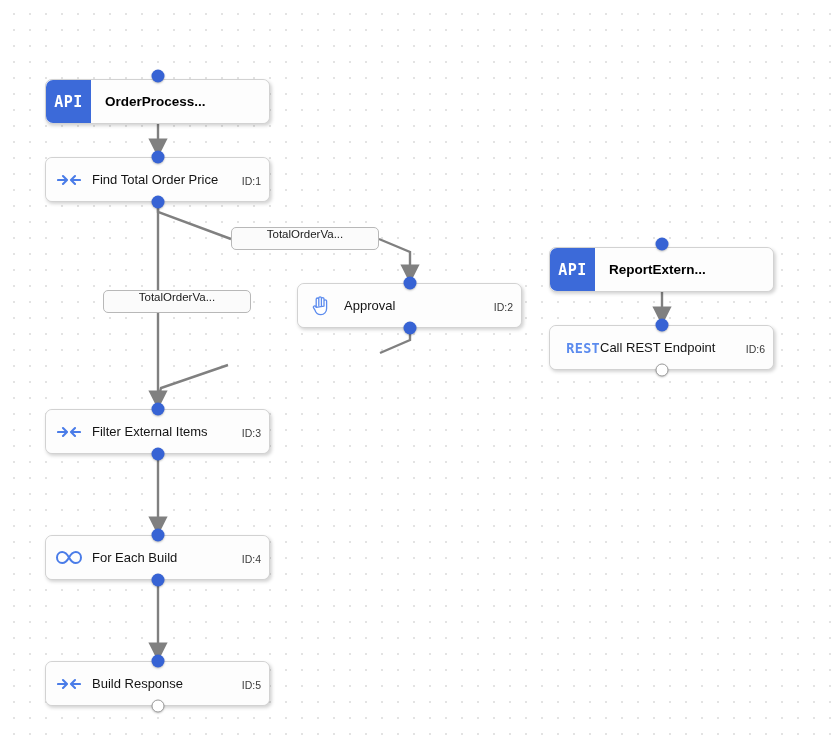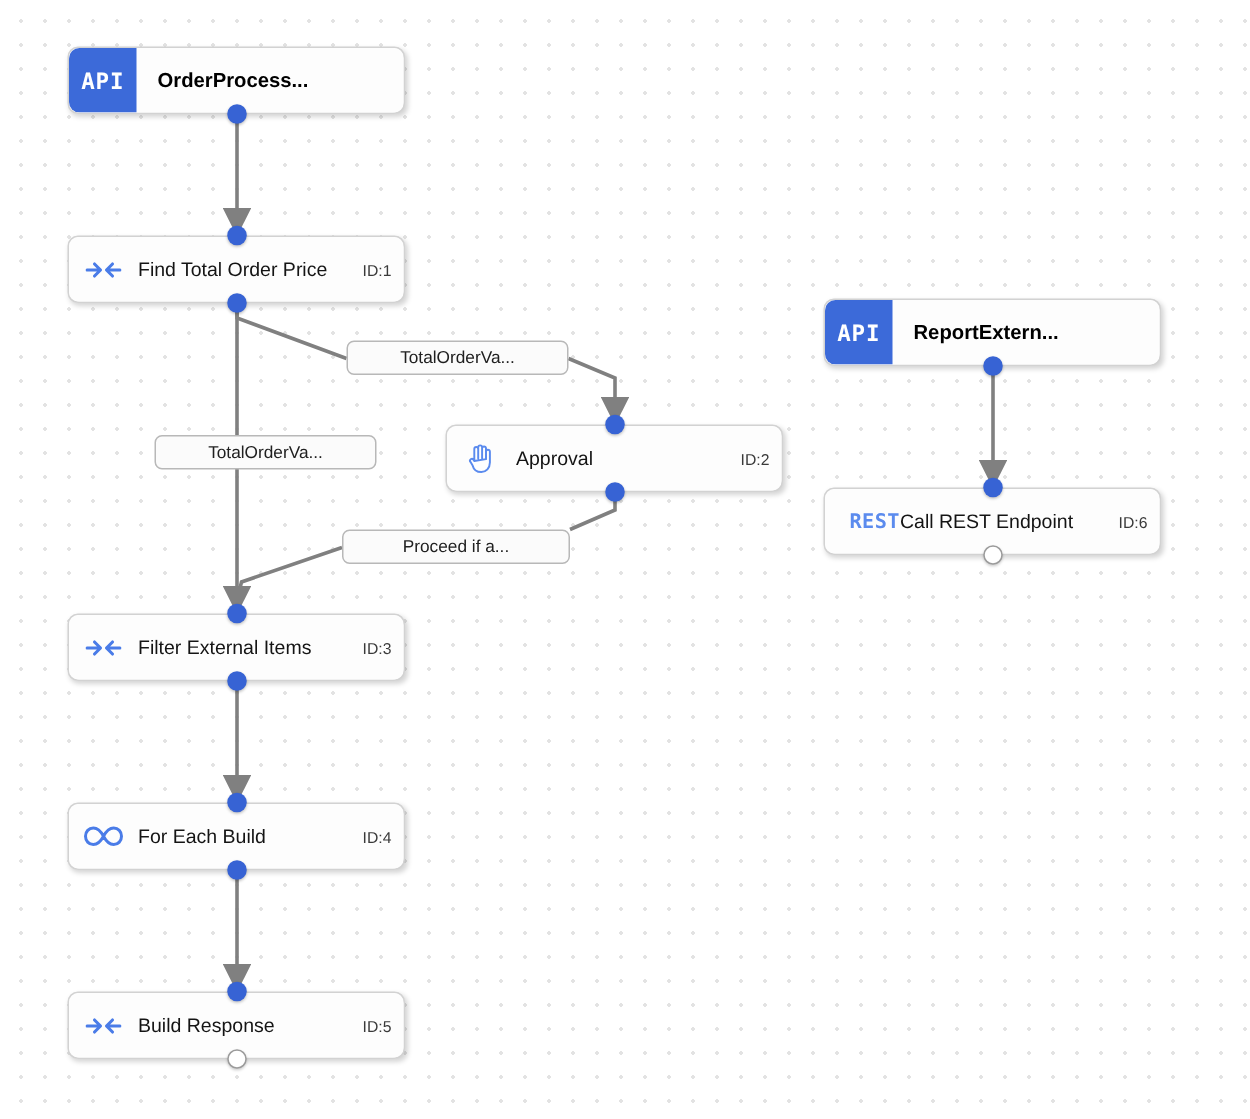--- a/index.html
+++ b/index.html
@@ -31,21 +31,21 @@
     position: absolute;
     box-sizing: border-box;
     background: #fdfdfd;
     border: 1px solid #d2d2d2;
     border-radius: 7px;
     box-shadow: 1.5px 2px 3.5px rgba(0,0,0,0.17);
     display: flex;
     align-items: center;
     overflow: visible;
   }
-  .node.start { padding: 0; }
+  .node.start { padding: 0; margin-top: 48px; }
   .node-inner {
     display: flex;
     align-items: center;
     width: 100%;
     height: 100%;
     border-radius: 7px;
     overflow: hidden;
     background: #fdfdfd;
   }
   
@@ -121,21 +121,20 @@
   }
   
   .edge-label {
     position: absolute;
     box-sizing: border-box;
     background: #fbfbfb;
     border: 1px solid #b8b8b8;
     border-radius: 5px;
     height: 23px;
     display: flex;
-    align-items: center;
     justify-content: center;
     font-size: 11.5px;
     color: #202020;
     padding: 0 10px;
     white-space: nowrap;
     z-index: 4;
   }
 </style>
 </head>
 <body>
@@ -178,23 +177,20 @@
     <g>
       <path d="M 662 244 L 662 316" stroke="#808080" stroke-width="2.4" fill="none" marker-end="url(#arrow)"></path>
     </g>
   </svg>
 
   <div class="edge-label" style="left:231px; top:227px; width:148px;">
     <span>TotalOrderVa...</span>
   </div>
   <div class="edge-label" style="left:103px; top:290px; width:148px;">
     <span>TotalOrderVa...</span>
-  </div>
-  <div class="edge-label" style="left:228px; top:353px; width:152px;">
-    <span>Proceed if a...</span>
   </div>
 
   <div class="node start" style="left:45px; top:31px; width:225px; height:45px;">
     <div class="node-inner">
       <div class="api-badge">
         <span>API</span>
       </div>
       <div class="start-title">OrderProcess...</div>
     </div>
   </div>

